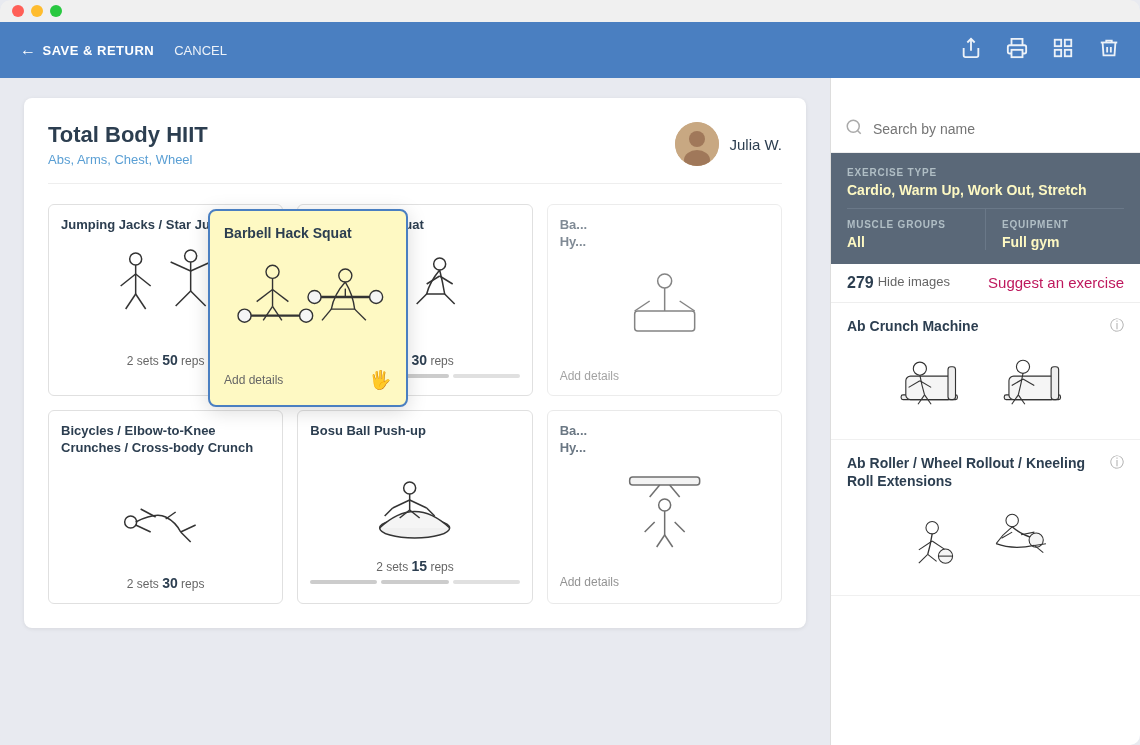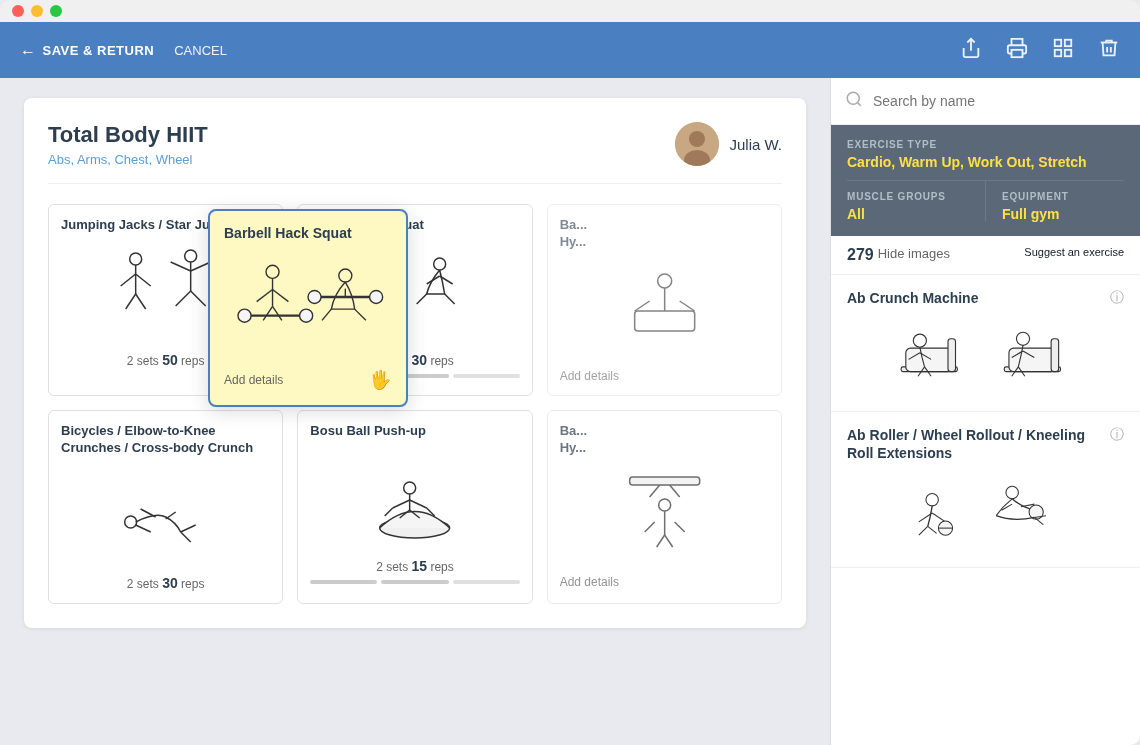--- a/index.html
+++ b/index.html
@@ -268,20 +268,21 @@
       flex-direction: column;
       overflow-y: auto;
     }
 
     .search-box {
       padding: 12px 14px;
       border-bottom: 1px solid #eee;
       display: flex;
       align-items: center;
       gap: 10px;
+      margin-top: 28px;
     }
 
     .search-icon {
       color: #aaa;
       font-size: 16px;
     }
 
     .search-input {
       border: none;
       outline: none;
@@ -301,21 +302,21 @@
       font-size: 10px;
       font-weight: 600;
       letter-spacing: 0.8px;
       color: #b0bec5;
       margin-bottom: 4px;
     }
 
     .filter-value {
       font-size: 14px;
       font-weight: 600;
-      color: #fde047;
+      color: #fef9c3;
     }
 
     .filter-row {
       display: flex;
       gap: 0;
       border-top: 1px solid #6a7888;
       margin-top: 10px;
     }
 
     .filter-col {
@@ -345,22 +346,22 @@
       color: #2c3e50;
     }
 
     .hide-images-btn {
       font-size: 13px;
       color: #666;
       cursor: pointer;
     }
 
     .suggest-btn {
-      font-size: 11px;
-      color: #0f172a;
+      font-size: 15px;
+      color: #be185d;
       cursor: pointer;
       margin-left: auto;
     }
 
     
     .exercise-list-item {
       padding: 14px 16px;
       border-bottom: 1px solid #f0f0f0;
       cursor: pointer;
     }

